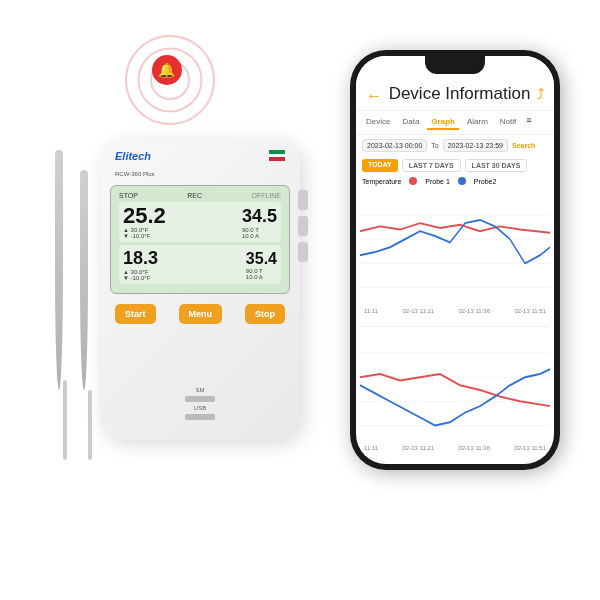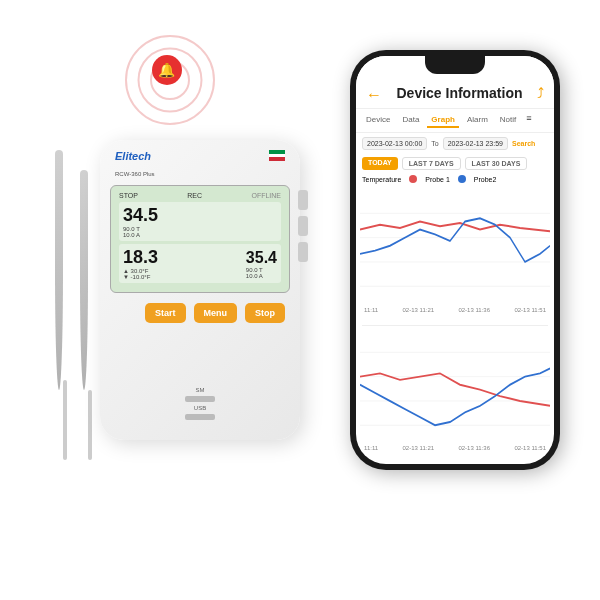--- a/index.html
+++ b/index.html
@@ -167,21 +167,21 @@
       justify-content: space-between;
       margin: 3px 0;
       padding: 3px 4px;
       background: rgba(255,255,255,0.4);
       border-radius: 3px;
     }
 
     
     .device-buttons {
       display: flex;
-      justify-content: flex-end;
+      justify-content: space-between;
       gap: 8px;
       margin-top: 10px;
       padding: 0 15px;
     }
 
     .btn-orange {
       background: #f0a020;
       color: white;
       border: none;
       border-radius: 5px;
@@ -303,22 +303,22 @@
       border-bottom: 1px solid #eee;
     }
 
     .app-back {
       color: #f5a000;
       font-size: 16px;
       font-weight: bold;
     }
 
     .app-title {
-      font-size: 14px;
-      font-weight: bold;
+      font-size: 17px;
+      font-weight: normal;
       color: #222;
     }
 
     .app-icon-btn {
       color: #f5a000;
       font-size: 14px;
     }
 
     
     .app-nav {
@@ -479,20 +479,27 @@
     </div>
 
     <div class="lcd-screen">
       <div class="lcd-status-row">
         <span>STOP</span>
         <span>REC</span>
         <span style="color:#888;">OFFLINE</span>
       </div>
 
       <div class="lcd-main-reading">
+        <div>
+          <div class="lcd-big-num">25.2</div>
+          <div class="lcd-sub">
+            <div>▲ <span>30.0°F</span></div>
+            <div>▼ <span>-10.0°F</span></div>
+          </div>
+        </div>
         <div>
           <div class="lcd-big-num-right">34.5</div>
           <div class="lcd-sub">
             <div>90.0 <span>T</span></div>
             <div>10.0 A</div>
           </div>
         </div>
       </div>
 
       <div class="lcd-reading2">

